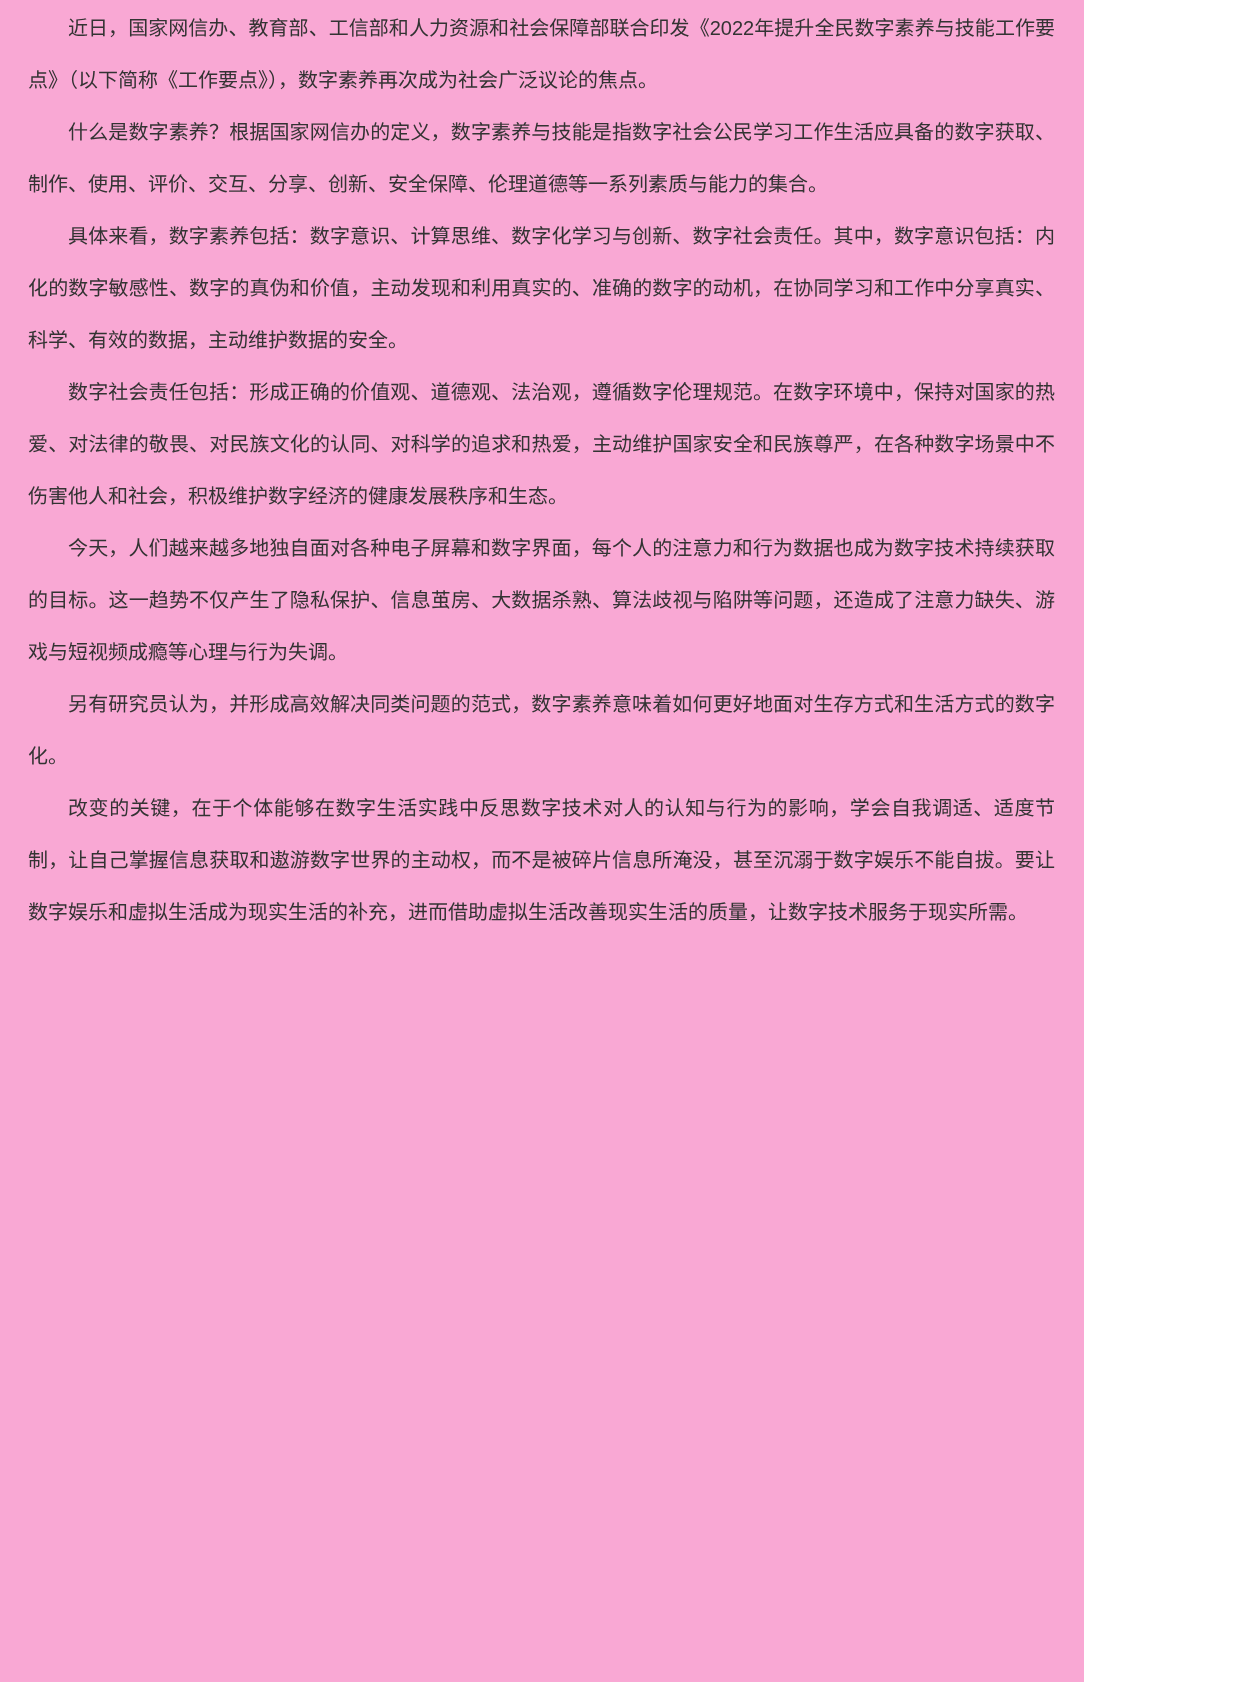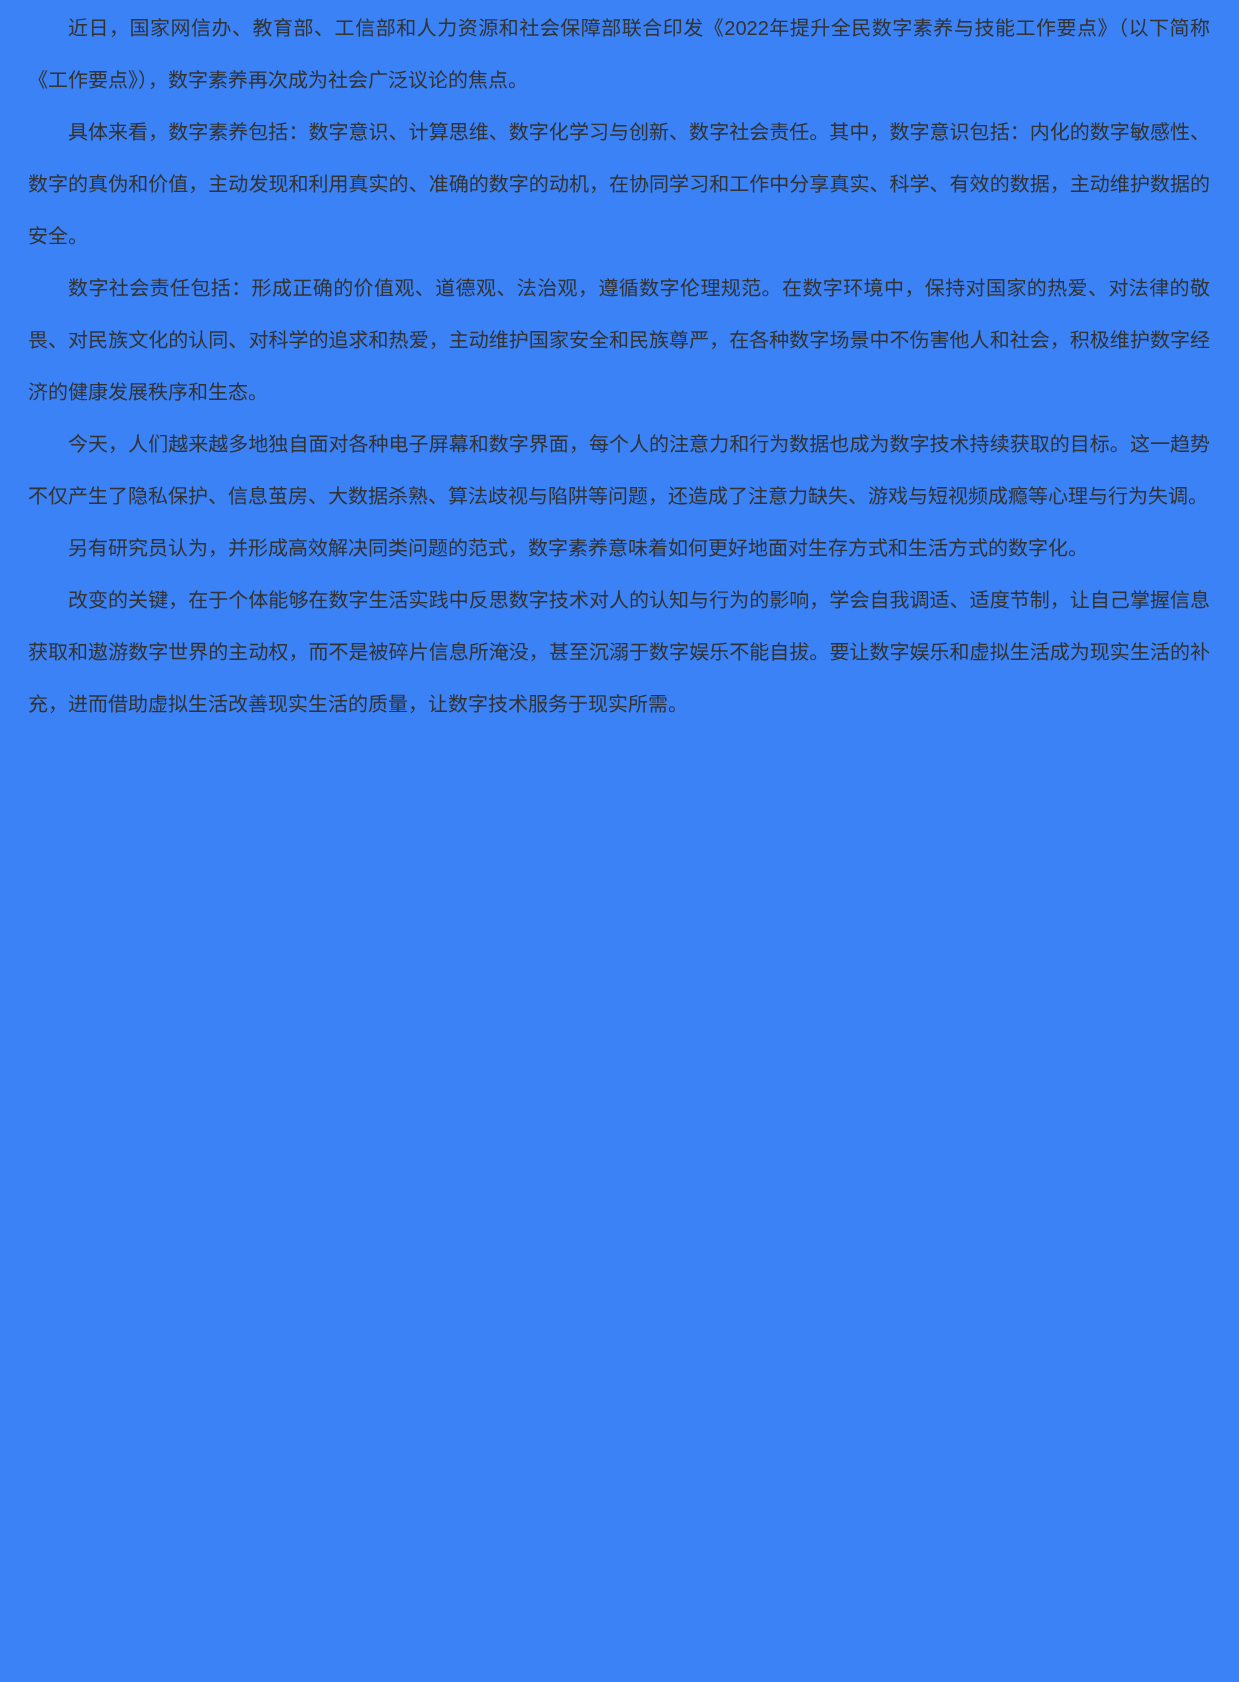--- a/index.html
+++ b/index.html
@@ -1,42 +1,43 @@
 <!DOCTYPE html>
 <html lang="zh-CN"><head>
 <meta charset="utf-8">
 <style>
   html, body {
     margin: 0;
     padding: 0;
     background: #ffffff;
   }
   .page {
-    width: 1239px;
+    width: 1084px;
     min-height: 1682px;
     box-sizing: border-box;
     padding: 2px 29px 80px 28px;
-    background: #3b82f6;
+    background: #f9a8d4;
     font-family: "Liberation Sans", "DejaVu Sans", sans-serif;
   }
   .para {
     margin: 0;
     padding: 0;
     font-size: 20px;
     line-height: 52px;
     color: #333333;
     text-align: justify;
     text-justify: inter-ideograph;
     text-indent: 2em;
     word-break: break-all;
   }
 </style>
 </head>
 <body>
 
 <div class="page">
   <p class="para">近日，国家网信办、教育部、工信部和人力资源和社会保障部联合印发《2022年提升全民数字素养与技能工作要点》（以下简称《工作要点》），数字素养再次成为社会广泛议论的焦点。</p>
+  <p class="para">什么是数字素养？根据国家网信办的定义，数字素养与技能是指数字社会公民学习工作生活应具备的数字获取、制作、使用、评价、交互、分享、创新、安全保障、伦理道德等一系列素质与能力的集合。</p>
   <p class="para">具体来看，数字素养包括：数字意识、计算思维、数字化学习与创新、数字社会责任。其中，数字意识包括：内化的数字敏感性、数字的真伪和价值，主动发现和利用真实的、准确的数字的动机，在协同学习和工作中分享真实、科学、有效的数据，主动维护数据的安全。</p>
   <p class="para">数字社会责任包括：形成正确的价值观、道德观、法治观，遵循数字伦理规范。在数字环境中，保持对国家的热爱、对法律的敬畏、对民族文化的认同、对科学的追求和热爱，主动维护国家安全和民族尊严，在各种数字场景中不伤害他人和社会，积极维护数字经济的健康发展秩序和生态。</p>
   <p class="para">今天，人们越来越多地独自面对各种电子屏幕和数字界面，每个人的注意力和行为数据也成为数字技术持续获取的目标。这一趋势不仅产生了隐私保护、信息茧房、大数据杀熟、算法歧视与陷阱等问题，还造成了注意力缺失、游戏与短视频成瘾等心理与行为失调。</p>
   <p class="para">另有研究员认为，并形成高效解决同类问题的范式，数字素养意味着如何更好地面对生存方式和生活方式的数字化。</p>
   <p class="para">改变的关键，在于个体能够在数字生活实践中反思数字技术对人的认知与行为的影响，学会自我调适、适度节制，让自己掌握信息获取和遨游数字世界的主动权，而不是被碎片信息所淹没，甚至沉溺于数字娱乐不能自拔。要让数字娱乐和虚拟生活成为现实生活的补充，进而借助虚拟生活改善现实生活的质量，让数字技术服务于现实所需。</p>
 </div>
 
 </body></html>

